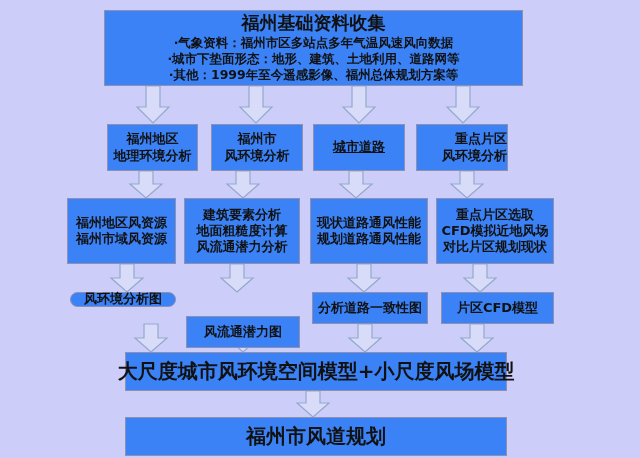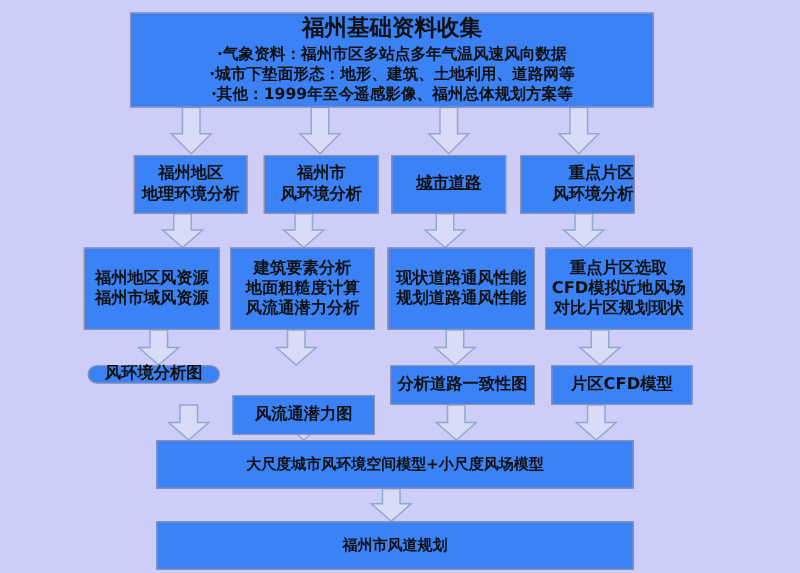--- a/index.html
+++ b/index.html
@@ -40,21 +40,21 @@
   .top-box .title {
     font-size: 18px;
     line-height: 1.2;
     margin-bottom: 1px;
   }
   .top-box .bullet {
     font-size: 12.5px;
     line-height: 1.3;
   }
   .fs13 { font-size: 13px; }
-  .fs14 { font-size: 12px; }
+  .fs14 { font-size: 20px; }
   svg.arrows {
     position: absolute;
     left: 0; top: 0;
     width: 640px; height: 458px;
     pointer-events: none;
   }
 </style>
 </head>
 <body>
 

